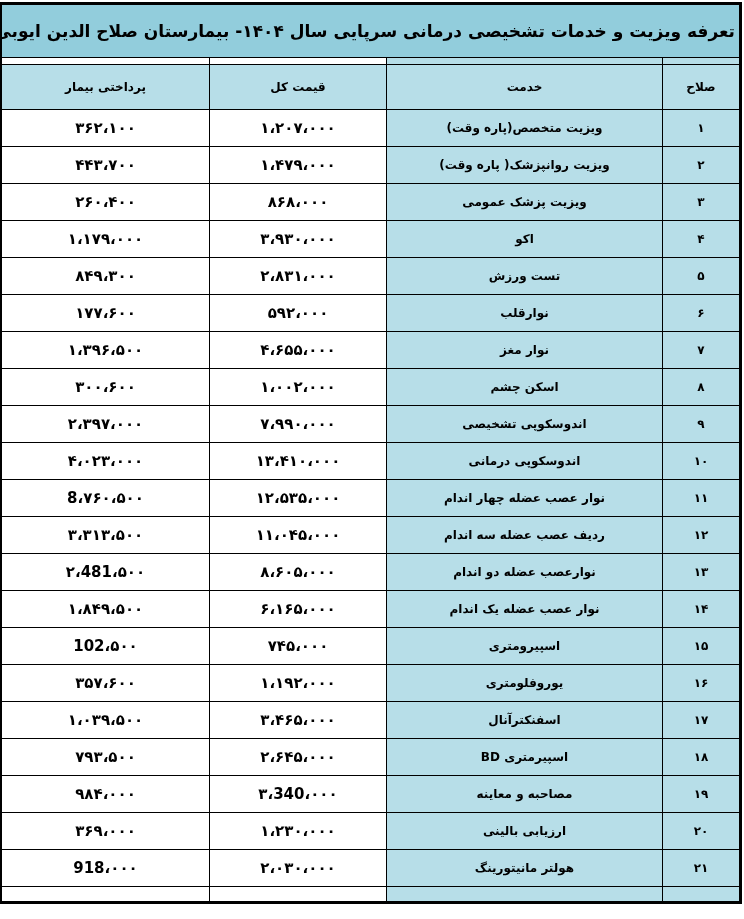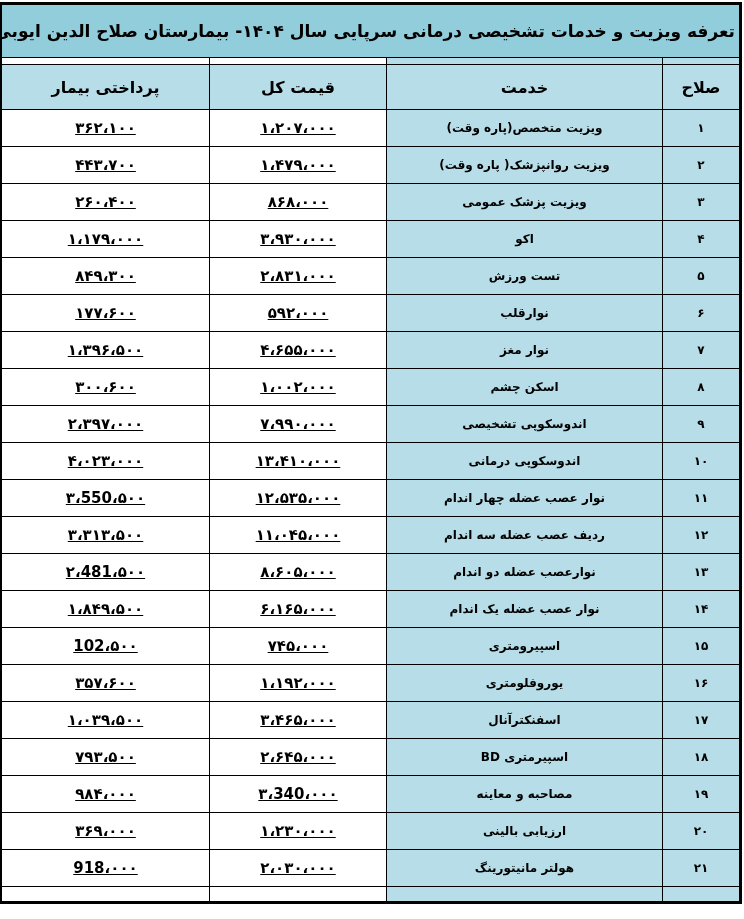--- a/index.html
+++ b/index.html
@@ -43,25 +43,25 @@
 
   tr.r-title td {
     height: 52px;
     background: var(--title_bg, #92cddc);
     font-size: 17px;
   }
   tr.r-spacer td { height: 6px; padding: 0; }
   tr.r-header td {
     height: 44px;
     background: var(--cell_blue, #b7dee8);
-    font-size: 16px;
+    font-size: 12px;
   }
   tr.r-data td { height: 36px; font-size: 15px; }
   tr.r-data td.blue  { background: var(--cell_blue, #b7dee8); font-size: 12px; }
-  tr.r-data td.white { background: var(--cell_white, #ffffff); text-decoration: underline; }
+  tr.r-data td.white { background: var(--cell_white, #ffffff); }
   tr.r-partial td { height: 14px; padding: 0; }
   td.blue  { background: var(--cell_blue, #b7dee8); }
   td.white { background: var(--cell_white, #ffffff); }
   .num {
     direction: ltr;
     unicode-bidi: isolate;
   }
 </style>
 </head>
 <body>
@@ -151,21 +151,21 @@
     <tr class="r-data">
       <td class="blue num">۱۰</td>
       <td class="blue">اندوسکوپی درمانی</td>
       <td class="white num">۱۳،۴۱۰،۰۰۰</td>
       <td class="white num">۴،۰۲۳،۰۰۰</td>
     </tr>
     <tr class="r-data">
       <td class="blue num">۱۱</td>
       <td class="blue">نوار عصب  عضله چهار اندام</td>
       <td class="white num">۱۲،۵۳۵،۰۰۰</td>
-      <td class="white num">۳،550،۵۰۰</td>
+      <td class="white num">8،۷۶۰،۵۰۰</td>
     </tr>
     <tr class="r-data">
       <td class="blue num">۱۲</td>
       <td class="blue">ردیف عصب  عضله سه اندام</td>
       <td class="white num">۱۱،۰۴۵،۰۰۰</td>
       <td class="white num">۳،۳۱۳،۵۰۰</td>
     </tr>
     <tr class="r-data">
       <td class="blue num">۱۳</td>
       <td class="blue">نوارعصب عضله دو اندام</td>

